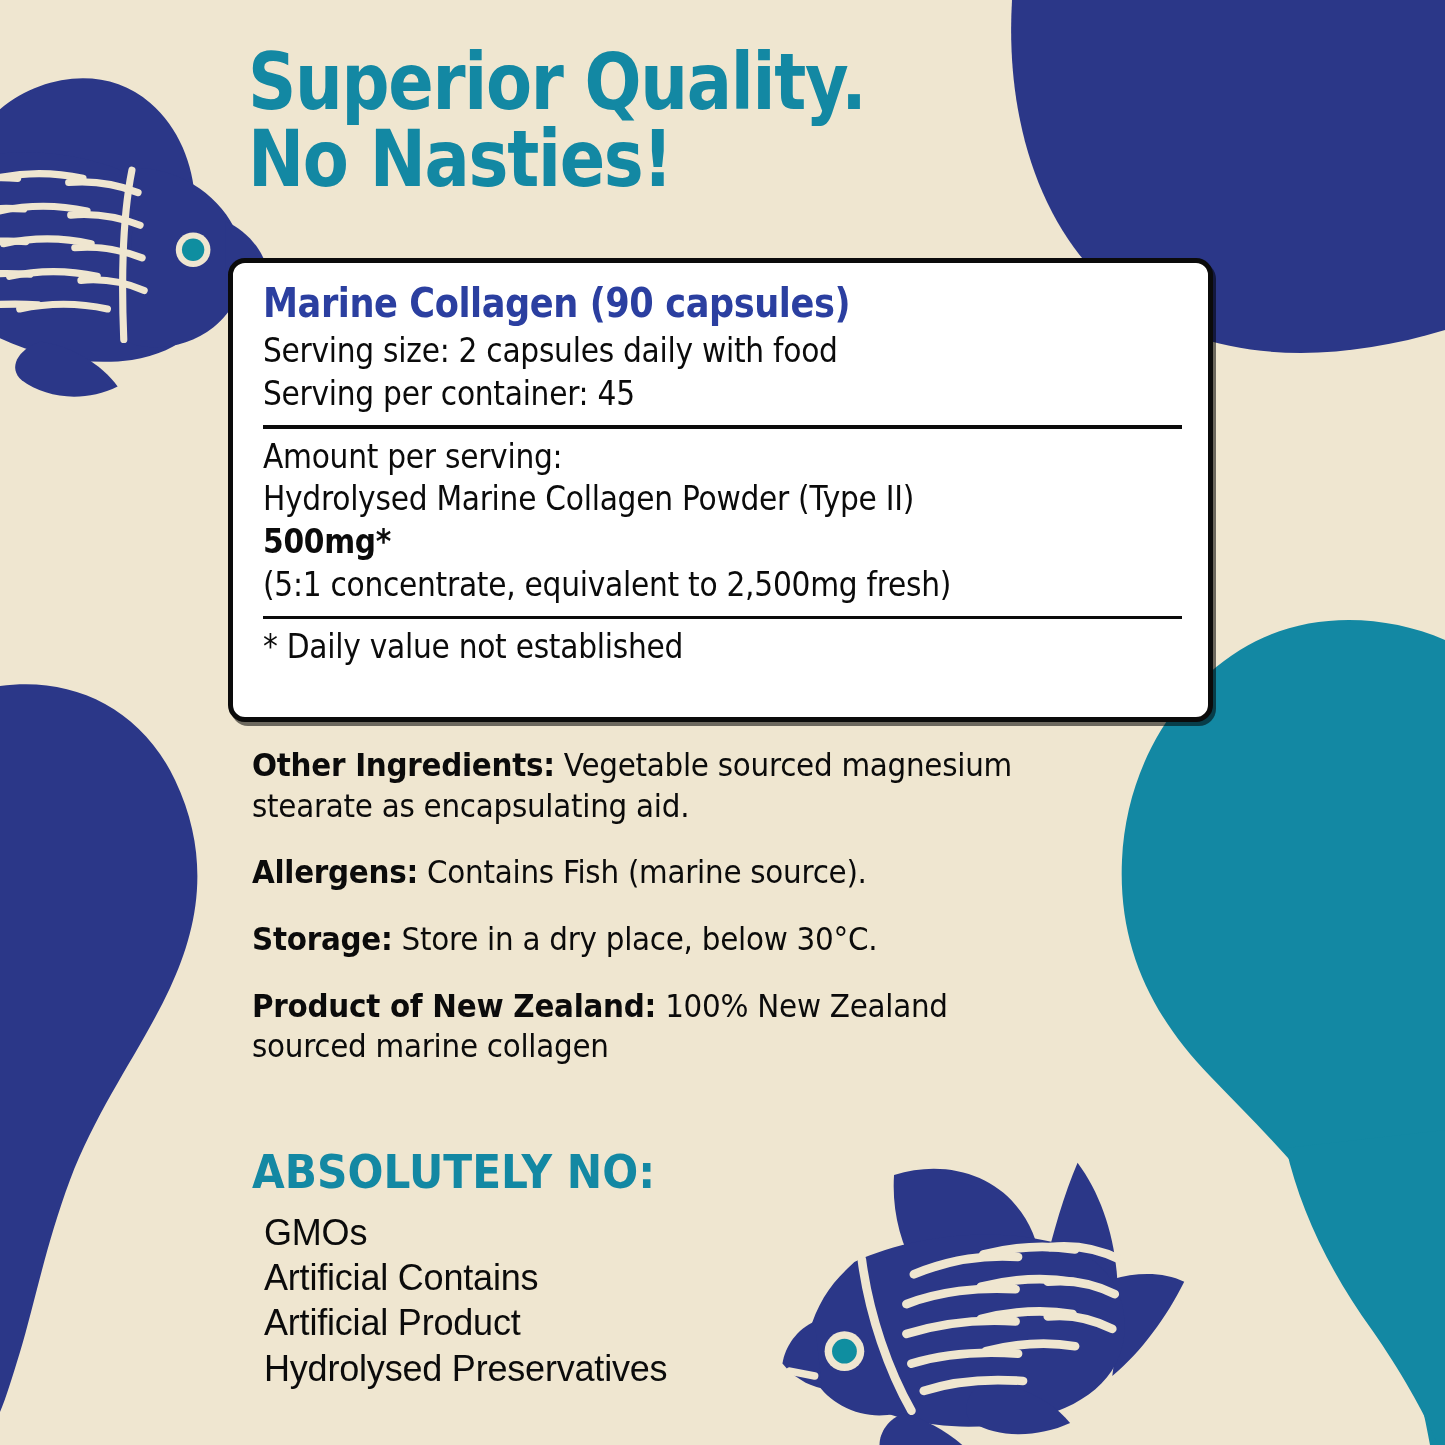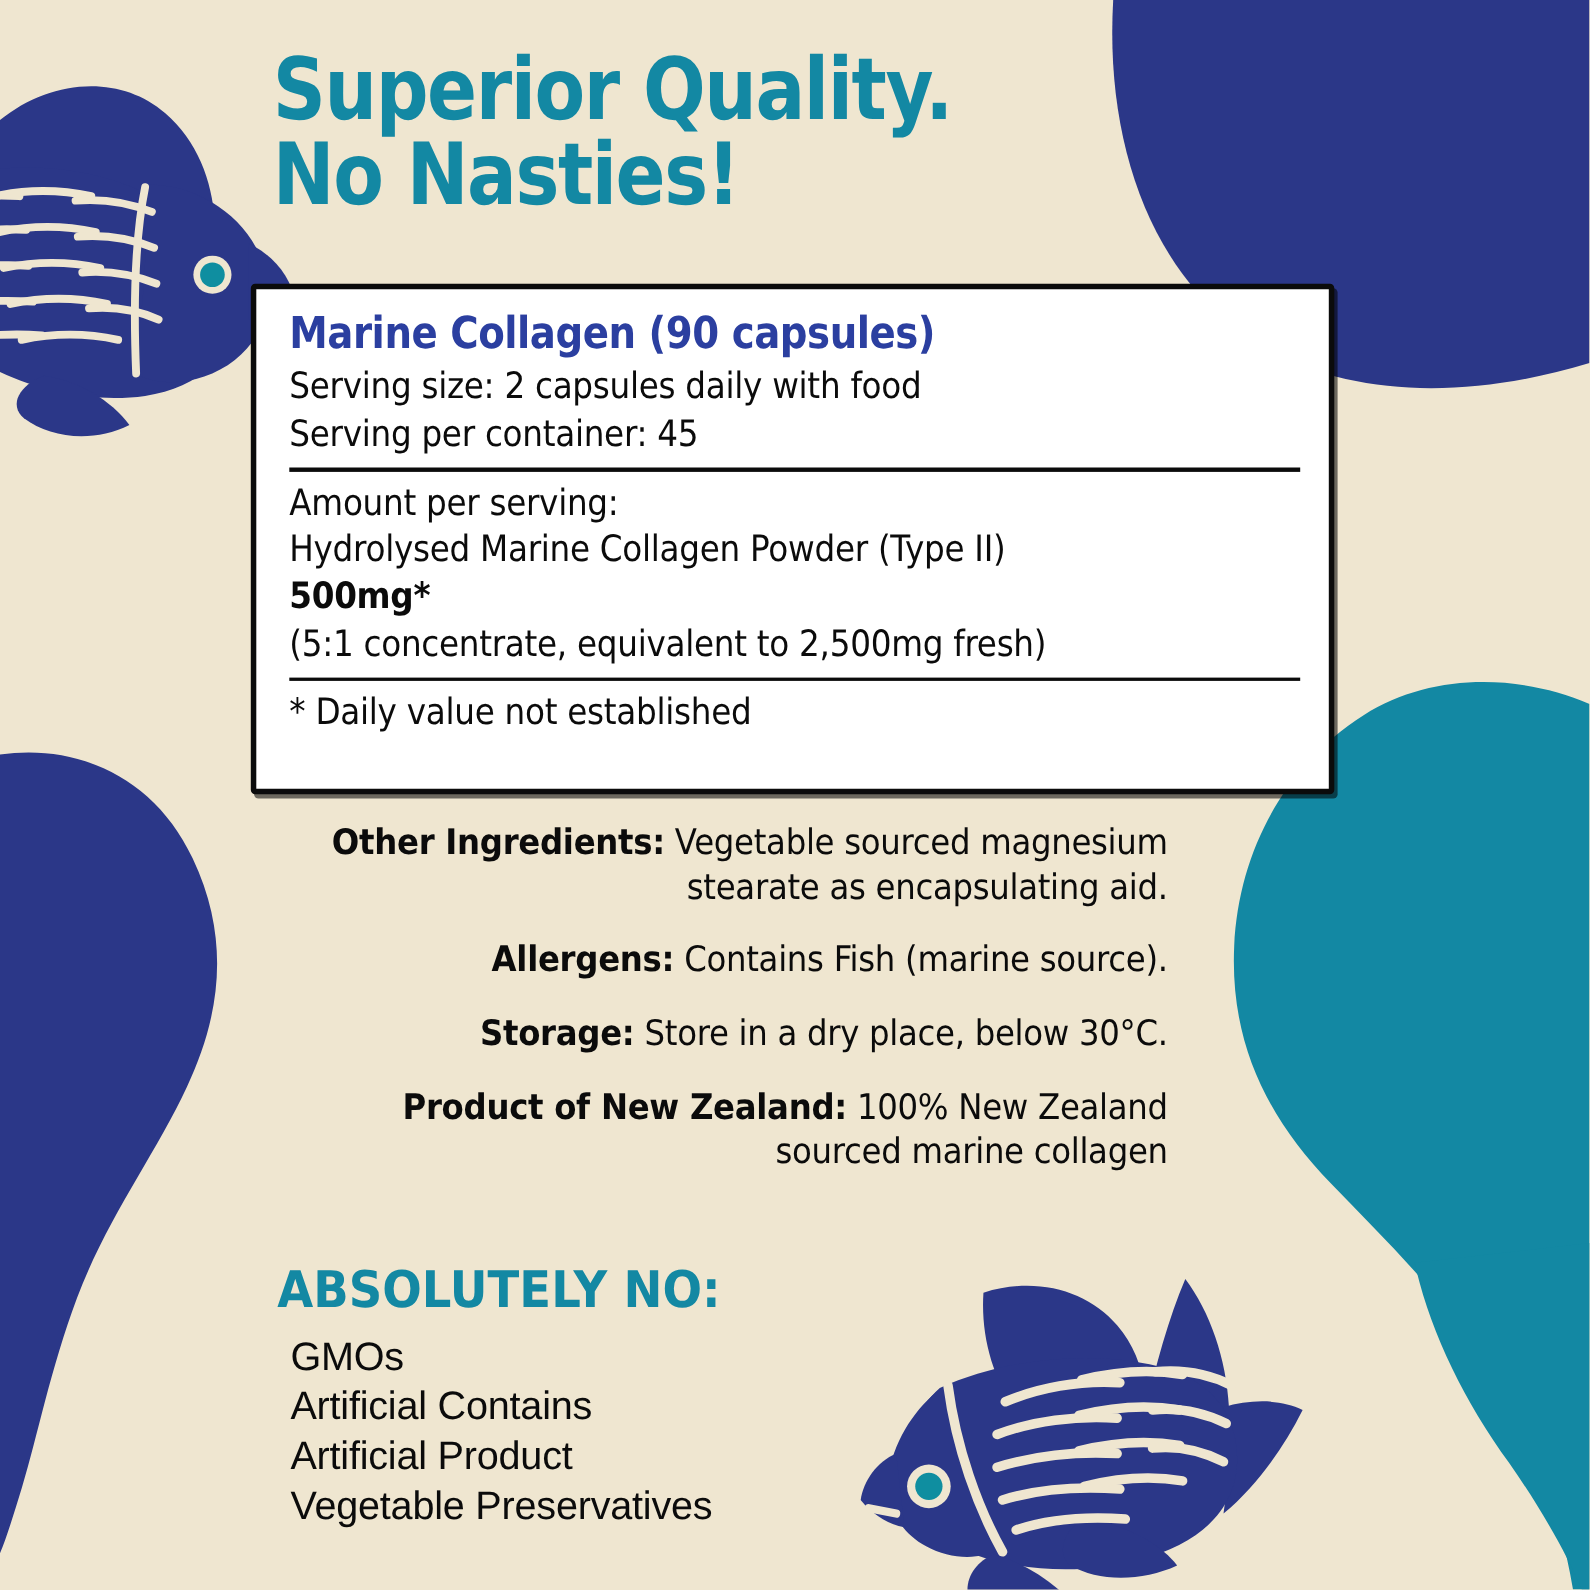--- a/index.html
+++ b/index.html
@@ -61,21 +61,21 @@
 
   
   .facts-panel {
     position: absolute;
     left: 228px;
     top: 258px;
     width: 985px;
     height: 464px;
     background: #FFFFFF;
     border: 5px solid #0B0B0B;
-    border-radius: 4px;
+    border-radius: 17px;
     box-sizing: border-box;
     box-shadow: 3px 4px 0 rgba(0,0,0,0.55);
   }
   .facts-inner {
     padding: 18px 26px 0 30px;
   }
   .panel-title {
     color: #2B3FA0;
     font-family: "DejaVu Sans", sans-serif;
     font-weight: bold;
@@ -104,21 +104,20 @@
     margin: 9px 0 7px 0;
   }
   .facts-rule.thin { height: 3px; }
 
   
   .info-block {
     position: absolute;
     left: 252px;
     top: 745px;
     width: 880px;
-    text-align: right;
   }
   .info-item {
     color: #0B0B0B;
     font-family: "DejaVu Sans", sans-serif;
     font-size: 32px;
     line-height: 1.27;
     letter-spacing: -0.3px;
     margin-bottom: 26px;
     transform: scaleX(0.92);
     transform-origin: left top;
@@ -302,18 +301,18 @@
         <span class="info-key">Product of New Zealand:</span><span> 100% New Zealand sourced marine collagen</span>
       </div>
     </div>
 
     <div class="no-section">
       <div class="no-heading">ABSOLUTELY NO:</div>
       <ul class="no-list">
         <li>GMOs</li>
         <li>Artificial Contains</li>
         <li>Artificial Product</li>
-        <li>Vegetable Preservatives</li>
+        <li>Hydrolysed Preservatives</li>
       </ul>
     </div>
 
   </div>
 </div>
 
 </body></html>

